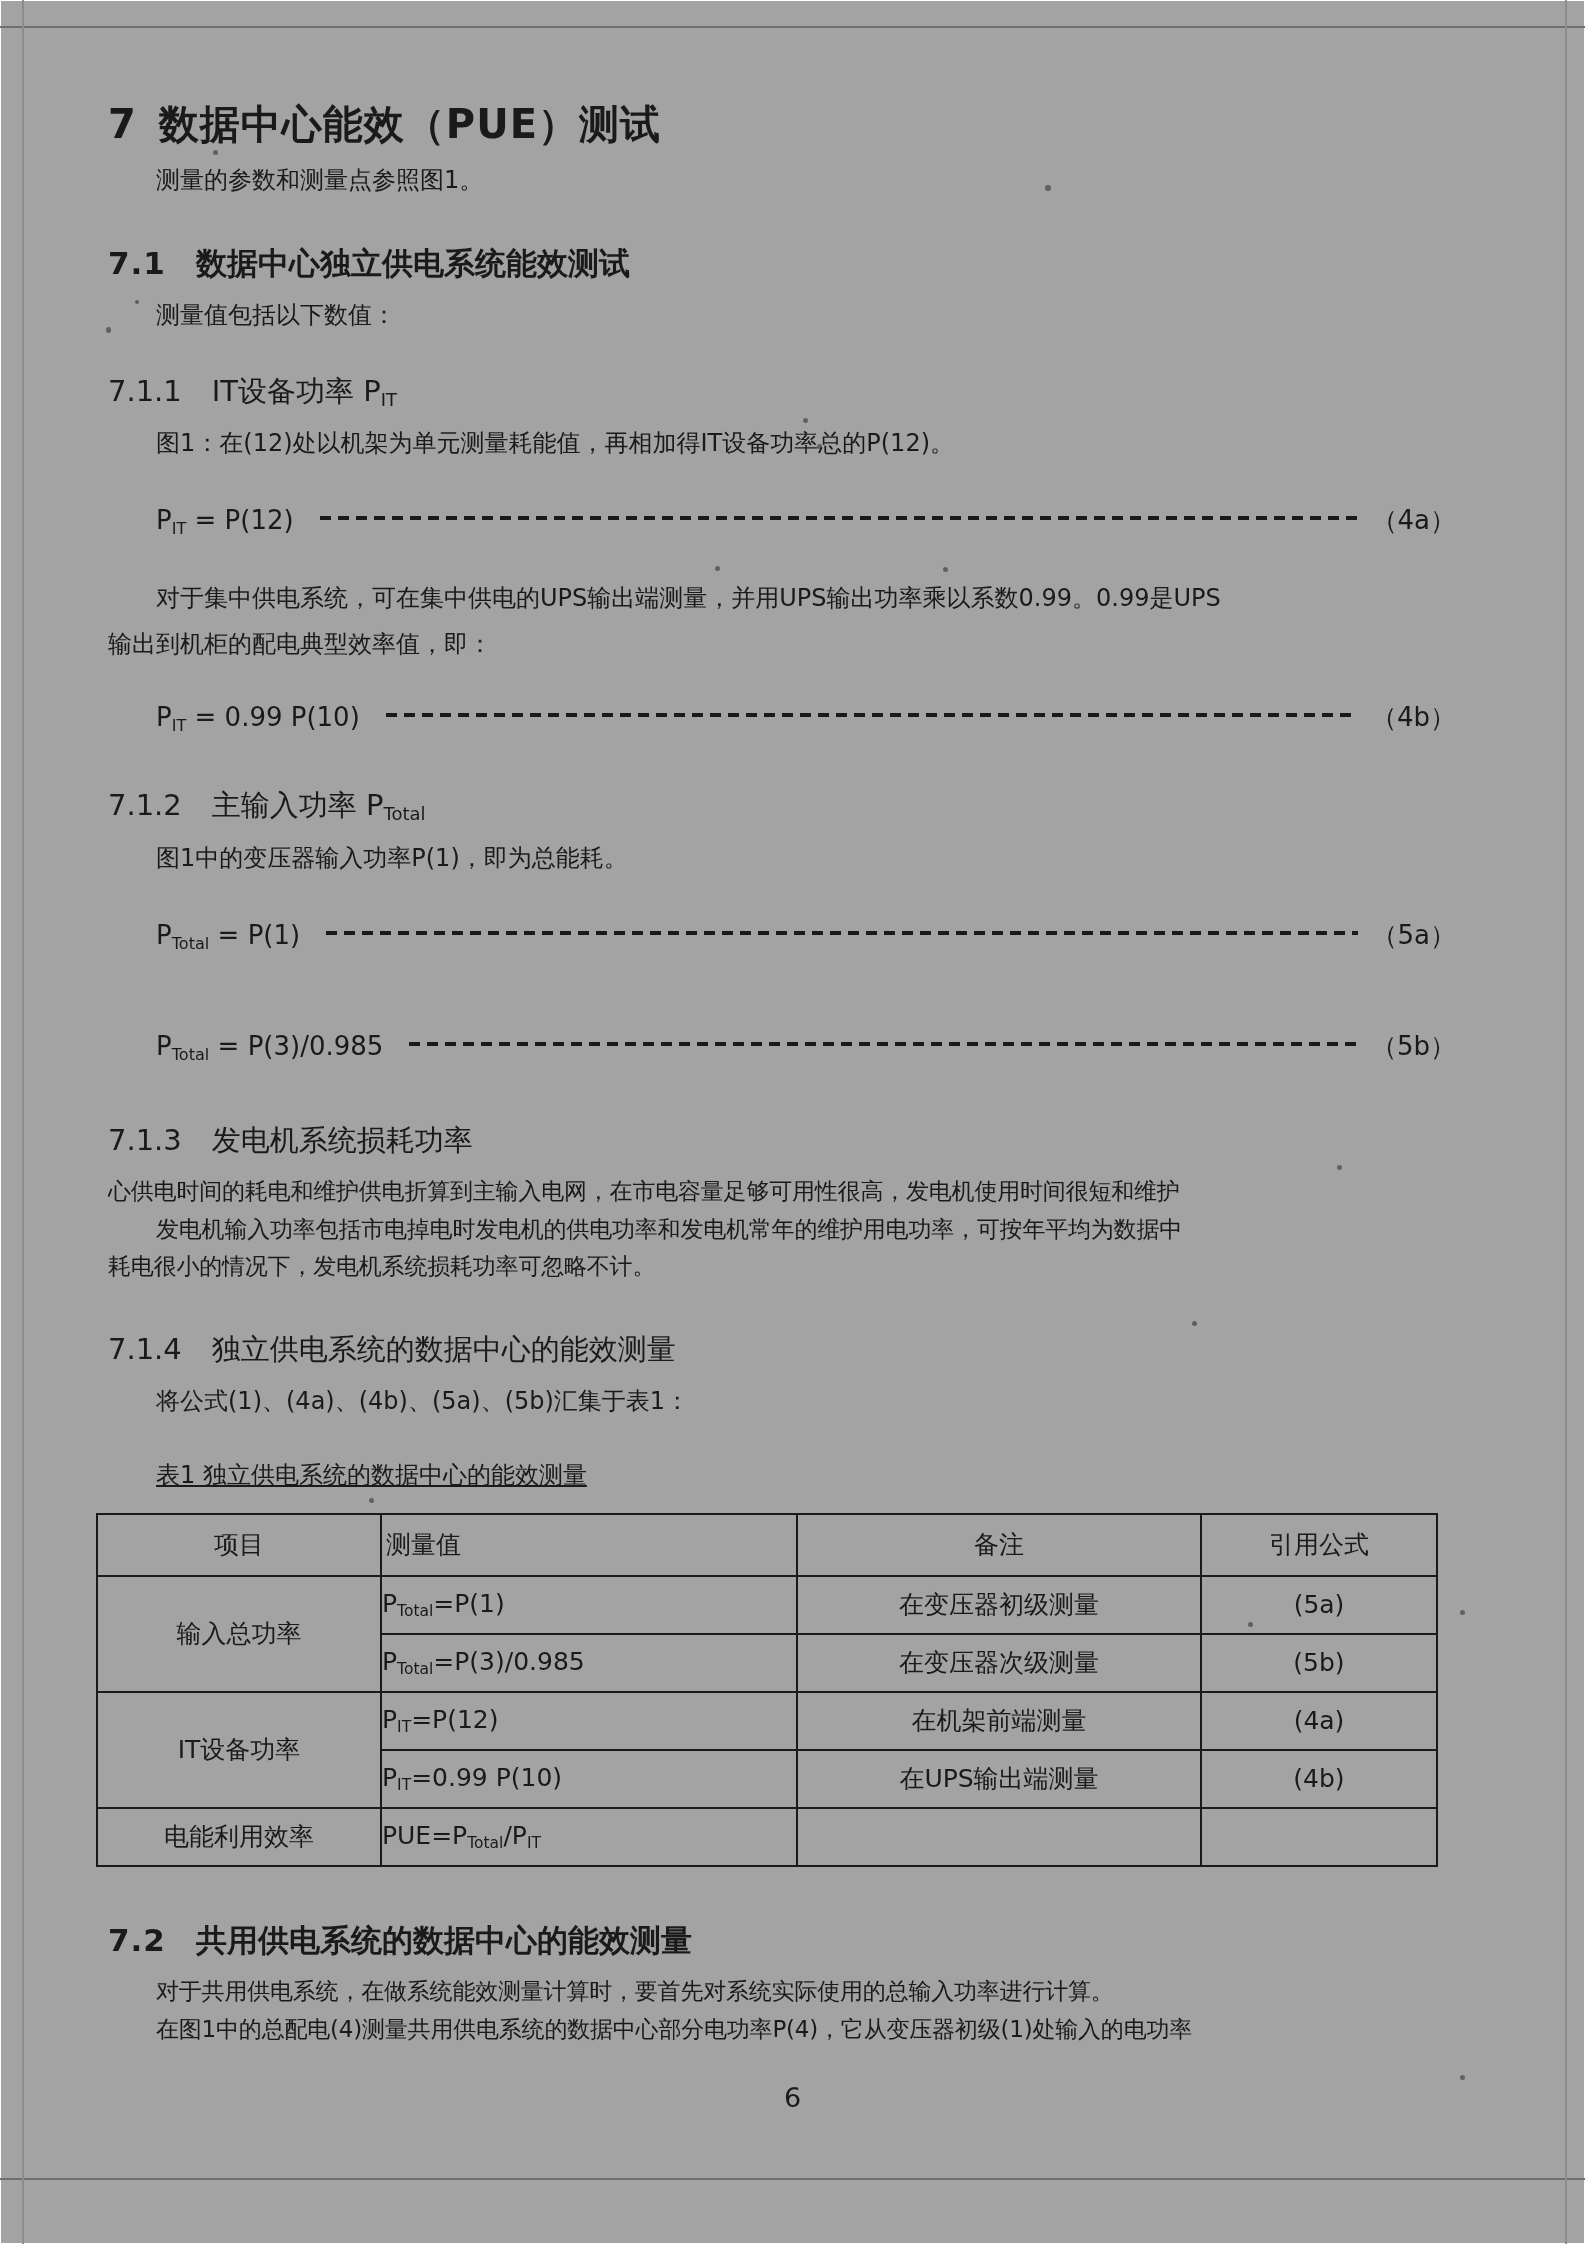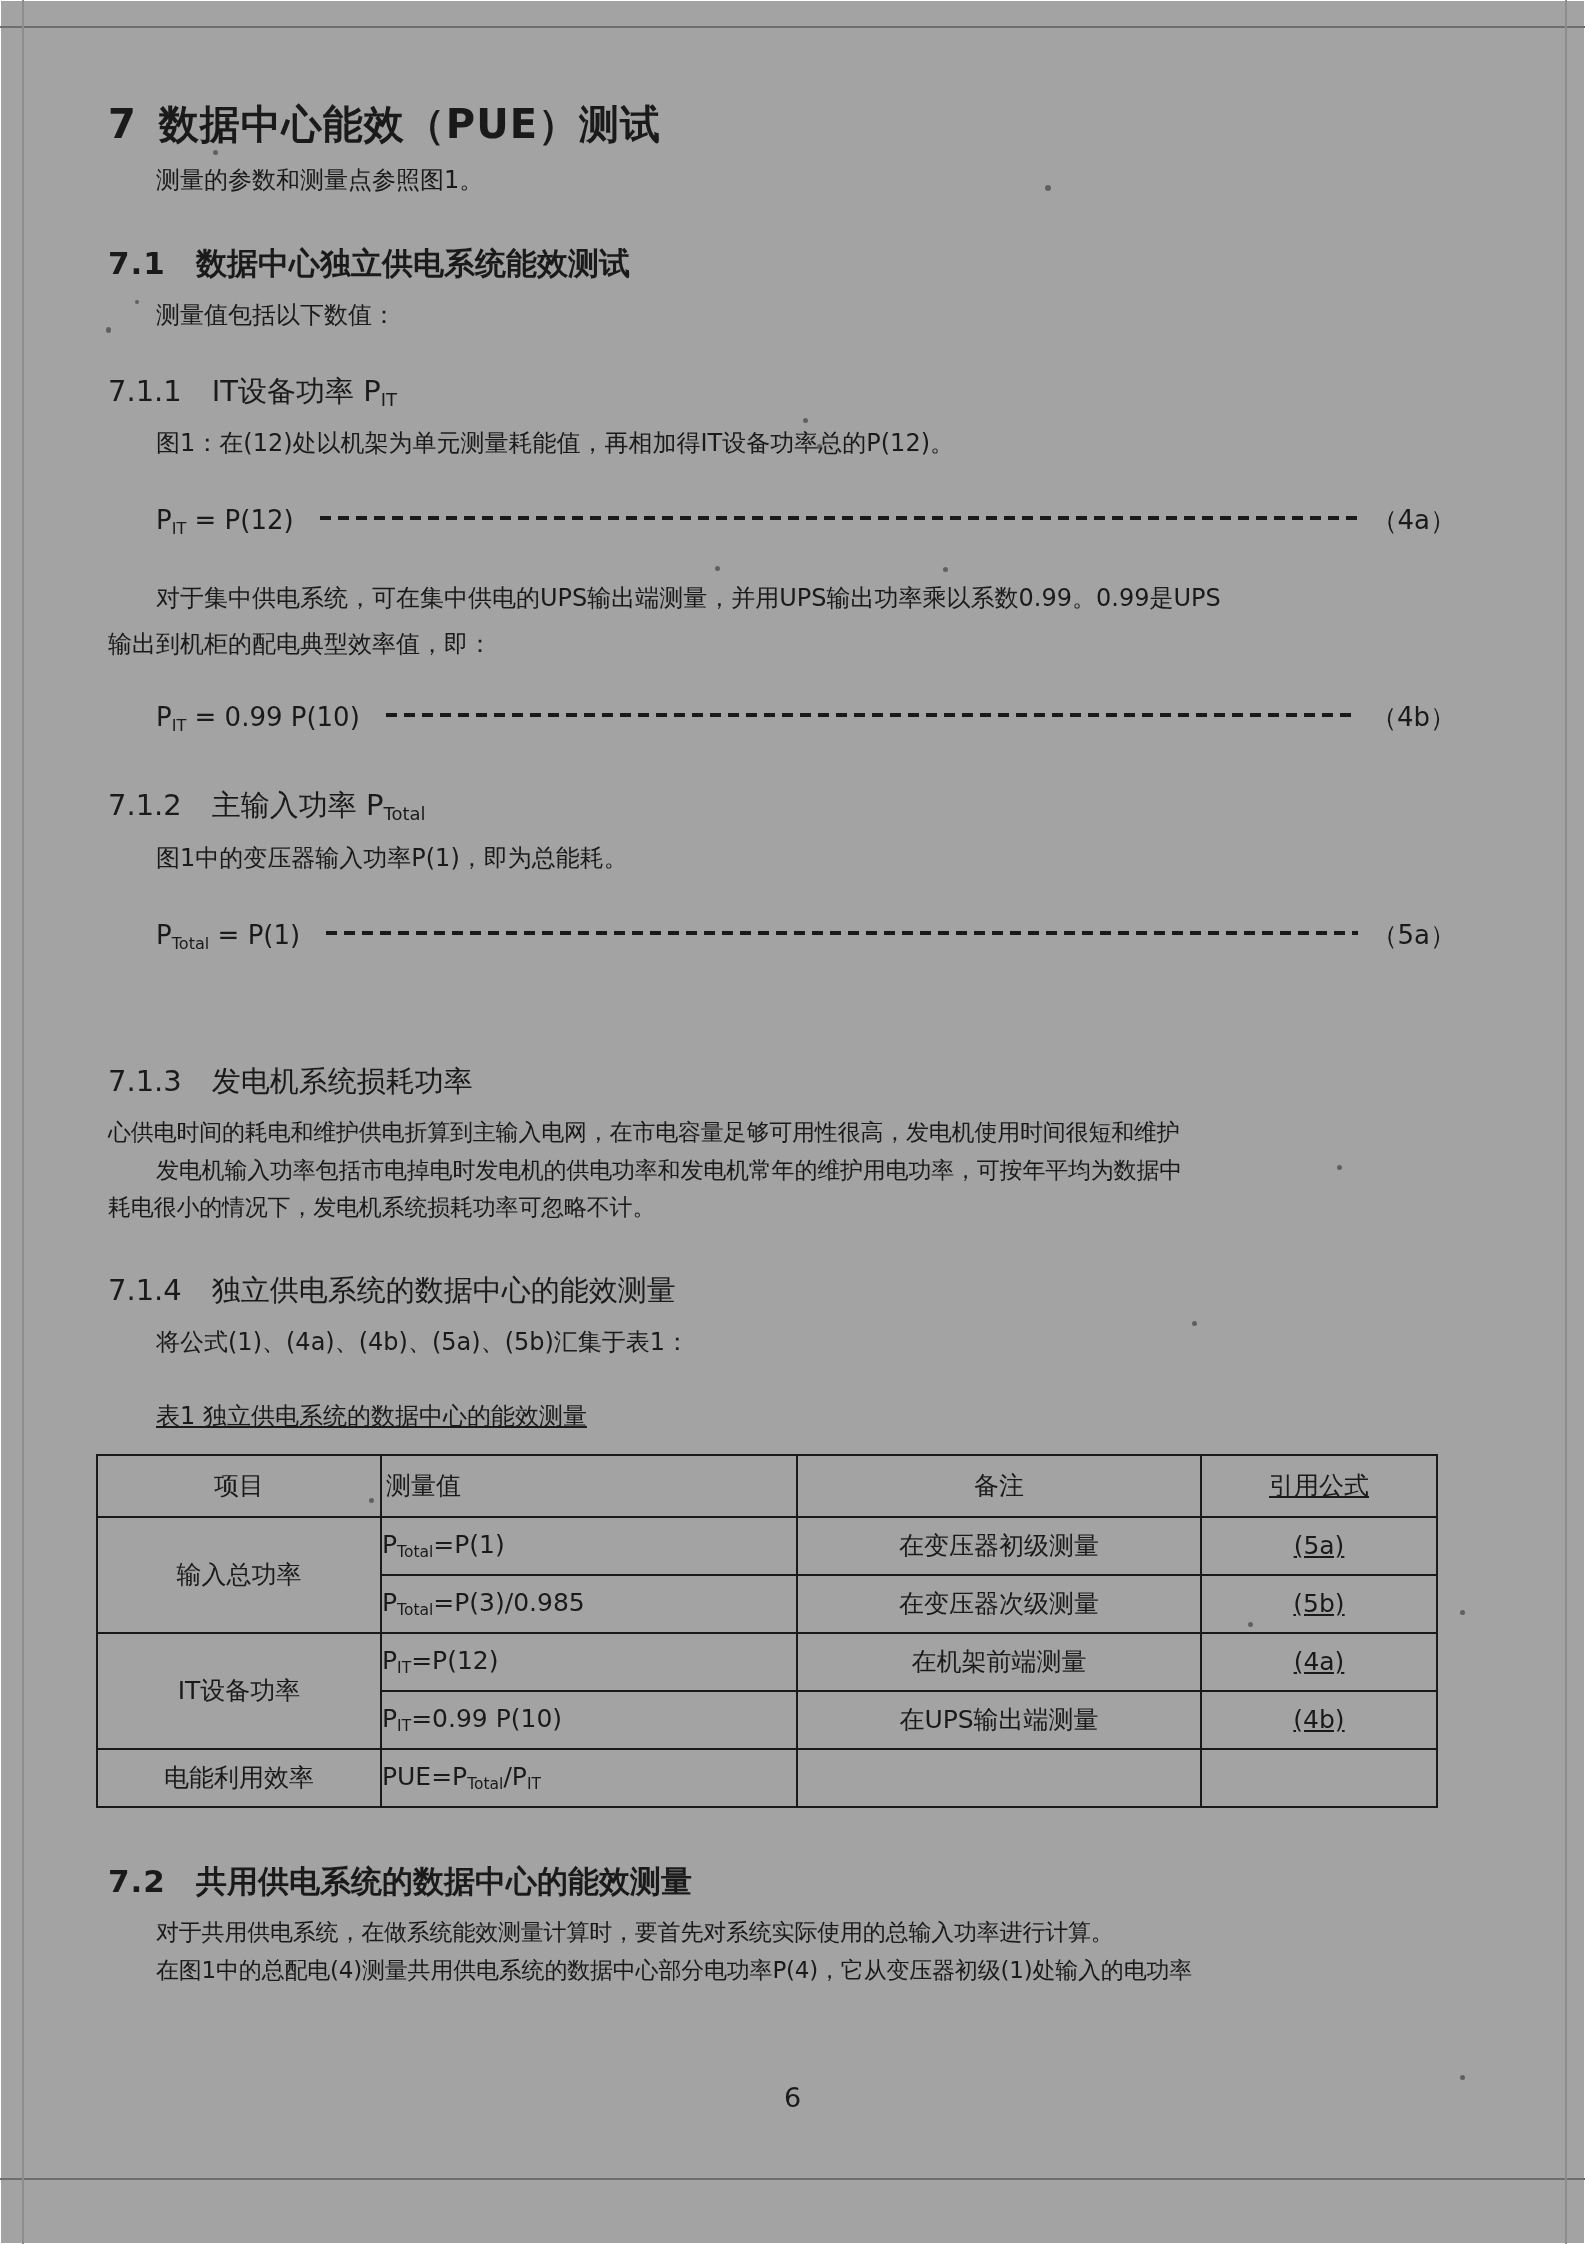--- a/index.html
+++ b/index.html
@@ -164,21 +164,21 @@
     height: 56px;
     vertical-align: middle;
   }
   table.t1 th {
     text-align: center;
     height: 60px;
   }
   td.c-item, th.c-item  { width: 282px; text-align: center; border-radius: 11px; }
   td.c-meas, th.c-meas  { width: 410px; text-align: left; padding-left: 26px; }
   td.c-note, th.c-note  { width: 402px; text-align: center; }
-  td.c-eq,   th.c-eq    { width: 234px; text-align: center; text-decoration: underline; }
+  td.c-eq,   th.c-eq    { width: 234px; text-align: center; }
   td.tall { height: 74px; }
 
   
   .page-number {
     position: absolute;
     left: 0;
     top: 2082px;
     width: 1585px;
     text-align: center;
     font-size: 27px;
@@ -272,20 +272,25 @@
     <div class="sp30"></div>
     <div class="formula-row ml-indent">
       <span class="lhs"><span>P</span><sub>Total</sub><span> = P(1)</span></span>
       <span class="dashes"></span>
       <span class="eqno">（5a）</span>
     </div>
 
     <div class="sp26"></div>
 
     <div class="sp26"></div>
+    <div class="formula-row ml-indent">
+      <span class="lhs"><span>P</span><sub>Total</sub><span> = P(3)/0.985</span></span>
+      <span class="dashes"></span>
+      <span class="eqno">（5b）</span>
+    </div>
 
     <div class="sp46"></div>
 
     <h3 class="sec3">
       <span class="num">7.1.3</span><span>发电机系统损耗功率</span>
     </h3>
     <div class="sp14"></div>
     <p class="p-narrow">心供电时间的耗电和维护供电折算到主输入电网，在市电容量足够可用性很高，发电机使用时间很短和维护</p>
     <p class="p-narrow" style="text-indent:48px;">发电机输入功率包括市电掉电时发电机的供电功率和发电机常年的维护用电功率，可按年平均为数据中</p>
     <p class="p-narrow">耗电很小的情况下，发电机系统损耗功率可忽略不计。</p>

